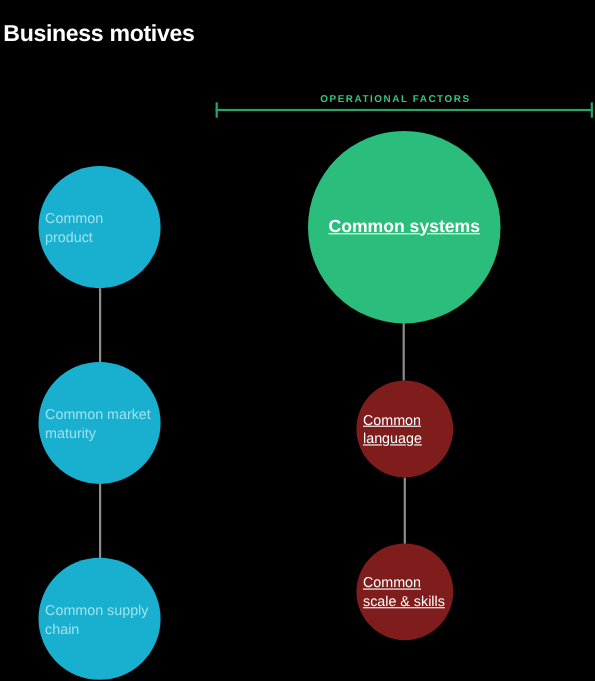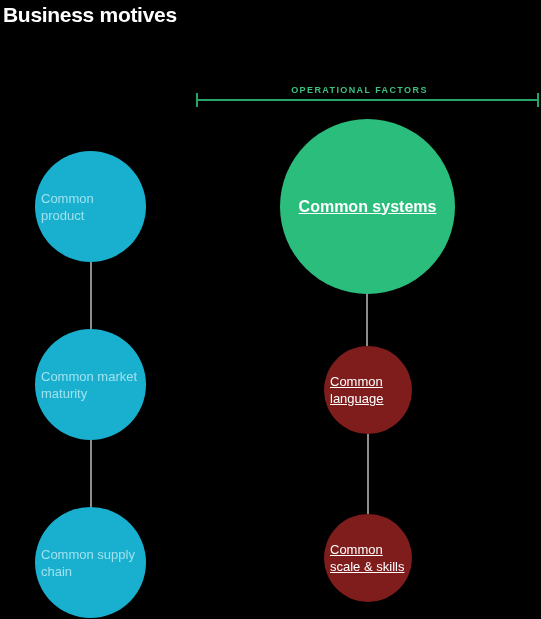--- a/index.html
+++ b/index.html
@@ -14,21 +14,21 @@
     position: relative;
     width: 541px;
     height: 619px;
     background: #000000;
     overflow: hidden;
   }
   
   .page-title {
     position: absolute;
     left: 3px;
-    top: 0px;
+    top: 16px;
     font-size: 21px;
     font-weight: bold;
     color: #ffffff;
     letter-spacing: -0.3px;
     line-height: 30px;
     white-space: nowrap;
   }
   
   .bracket-group {
     position: absolute;
@@ -143,17 +143,17 @@
   <div class="node blue" style="left:35px; top:507px; width:111px; height:111px;">
     <span class="node-label">Common supply chain</span>
   </div>
 
   <div class="node green hero" style="left:280px; top:119px; width:175px; height:175px;">
     <span class="node-label">Common systems</span>
   </div>
   <div class="node green" style="left:324px; top:346px; width:88px; height:88px;">
     <span class="node-label">Common language</span>
   </div>
-  <div class="node green" style="left:324px; top:514px; width:88px; height:88px;">
+  <div class="node green" style="left:324px; top:494px; width:88px; height:88px;">
     <span class="node-label">Common scale &amp; skills</span>
   </div>
 
 </div>
 
 </body></html>

